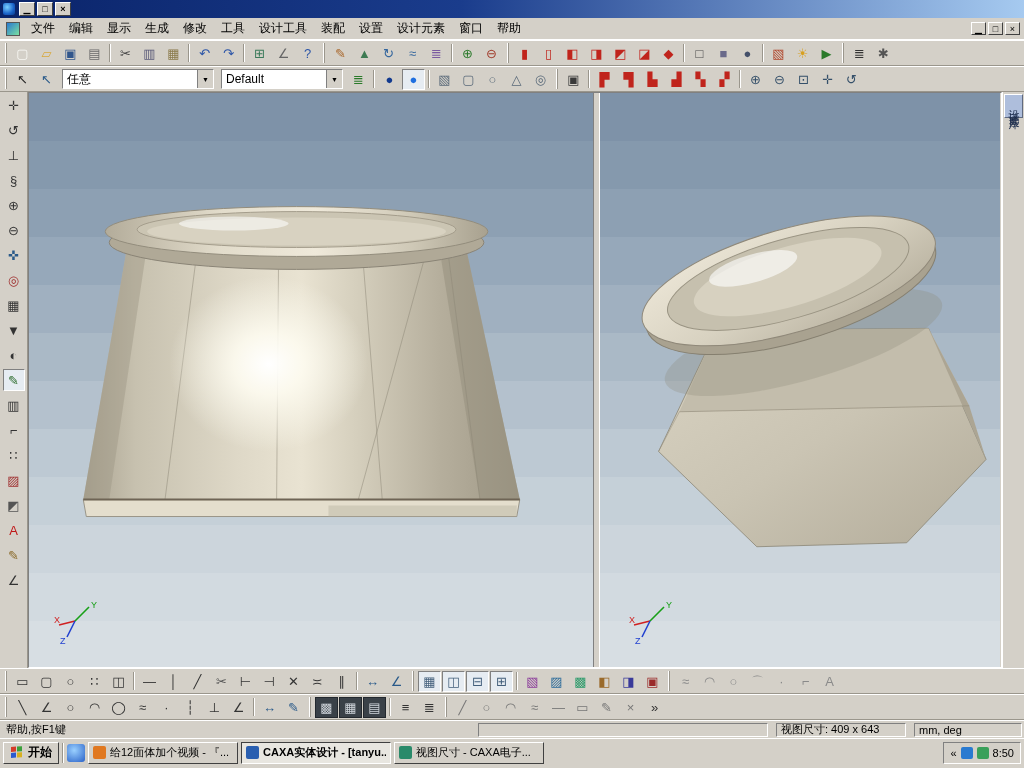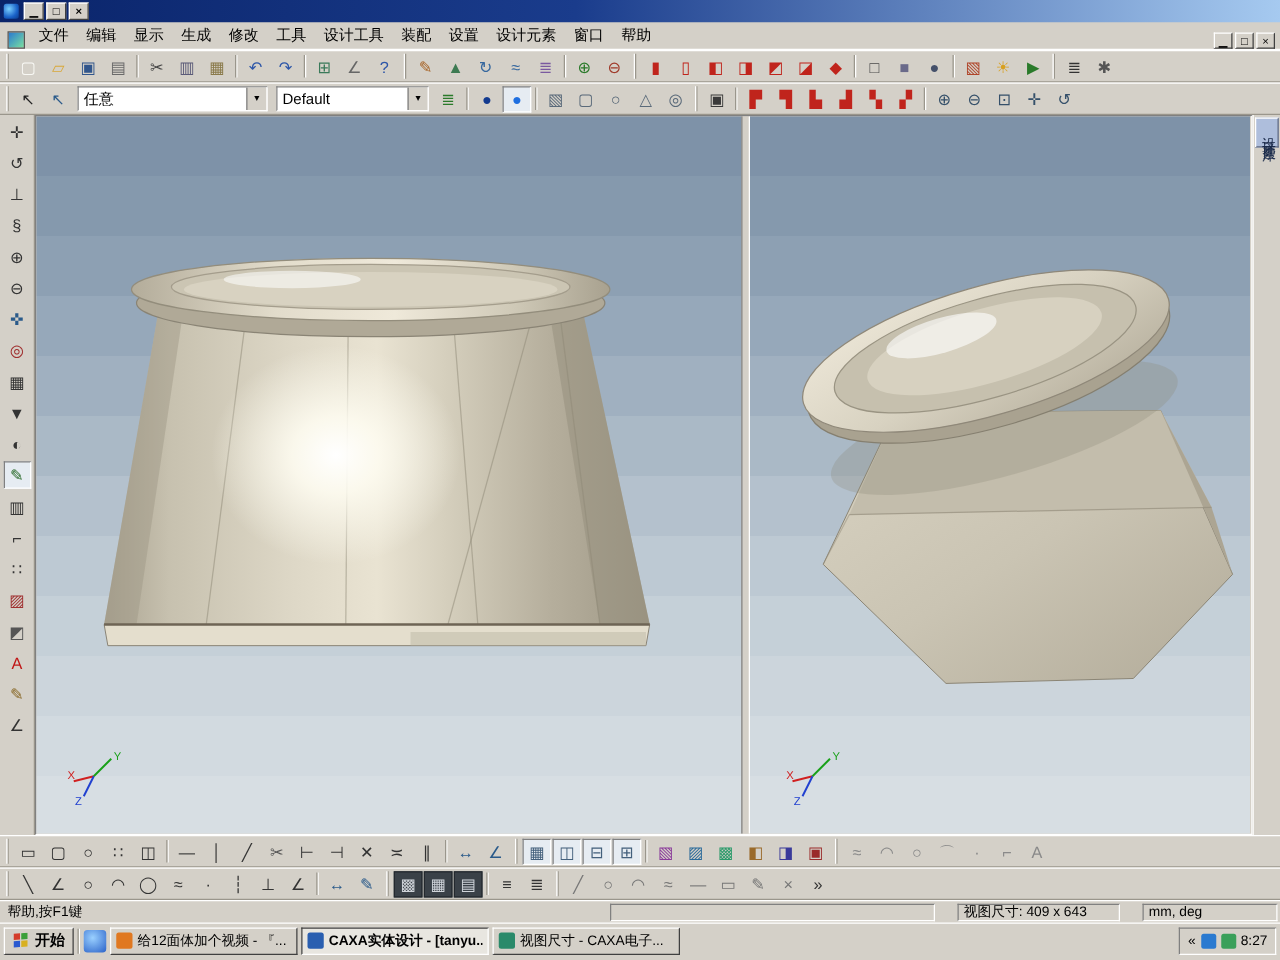--- a/index.html
+++ b/index.html
@@ -9,21 +9,21 @@
 
   
   .titlebar{height:18px;background:linear-gradient(90deg,#0a246a,#1a3c8c 45%,#a6caf0);display:flex;align-items:center;padding:0 3px;color:#fff;font-size:11px;font-weight:bold;gap:4px}
   .app-icon{width:12px;height:12px;flex:none;background:radial-gradient(circle at 35% 35%,#7ad0ff,#1a62c8 60%,#0a3a8a);border-radius:2px}
   .title-text{flex:1;white-space:nowrap;overflow:hidden}
   .winbtns{display:flex;gap:2px;flex:none}
   .wbtn{width:16px;height:14px;background:#d4d0c8;border:1px solid;border-color:#fff #404040 #404040 #fff;font-size:9px;line-height:12px;text-align:center;color:#000;cursor:default}
   .wbtn.sm{width:15px;height:13px}
 
   
-  .menubar{height:22px;display:flex;align-items:flex-end;font-size:12px;padding:0 2px;background:#d4d0c8;border-bottom:1px solid #fff}
+  .menubar{height:22px;display:flex;align-items:center;font-size:12px;padding:0 2px;background:#d4d0c8;border-bottom:1px solid #fff}
   .mdi-doc-icon{width:14px;height:14px;margin:0 4px;background:linear-gradient(135deg,#2a7ad0,#7ae0a0);border:1px solid #555;flex:none}
   .menu-item{padding:2px 7px;white-space:nowrap;cursor:default}
   .menu-winbtns{margin-left:auto;display:flex;gap:2px;padding-right:2px}
 
   
   .rpt{display:contents}
   .toolbar{height:26px;background:#d4d0c8;display:flex;align-items:center;padding:0 2px;border-top:1px solid #fff;border-bottom:1px solid #9a968c;gap:1px;overflow:hidden}
   .ti{width:23px;height:21px;display:inline-flex;align-items:center;justify-content:center;font-size:13px;line-height:1;border:1px solid transparent;flex:none;cursor:default}
   .ti[data-active="1"]{border-color:#808080 #fff #fff #808080;background:#e6ecf2}
   .ti.dark{border:1px solid #23282e}
@@ -47,21 +47,21 @@
       #ccd5dc 432px,#ccd5dc 480px,#d2dae0 480px,#d2dae0 528px,#d7dee3 528px,#d7dee3 576px)}
   .pane-r{width:401px;border-right:none;border-left:1px solid #fff}
   .divider{width:5px;background:#d4d0c8;flex:none;cursor:col-resize}
   .model{position:absolute;left:0;top:0;width:100%;height:100%}
   .triad{position:absolute;left:24px;bottom:22px;width:46px;height:46px}
   .pane-r .triad{left:28px}
   .right-strip{width:22px;background:#d4d0c8;border-left:1px solid #fff;display:flex;flex-direction:column;align-items:center;padding-top:2px;flex:none}
   .side-tab{writing-mode:vertical-rl;font-size:11px;letter-spacing:2px;padding:6px 1px;background:#aebedc;border:1px solid;border-color:#fff #606a80 #606a80 #fff;color:#1a2a4a;cursor:default}
 
   
-  .statusbar{height:18px;background:#d4d0c8;border-top:1px solid #fff;display:flex;align-items:center;font-size:11px;gap:18px;padding:0 2px}
+  .statusbar{height:18px;background:#d4d0c8;border-top:1px solid #fff;display:flex;align-items:center;font-size:11px;gap:8px;padding:0 2px}
   .sb-help{width:468px;padding-left:4px;white-space:nowrap;overflow:hidden}
   .sb-box{height:14px;border:1px solid;border-color:#808080 #fff #fff #808080;padding:0 4px;display:flex;align-items:center;white-space:nowrap;overflow:hidden}
   .sb-mid{flex:1}
   .sb-size{width:130px;flex:none}
   .sb-units{width:108px;flex:none}
 
   
   .taskbar{height:28px;background:#d4d0c8;border-top:1px solid #fff;display:flex;align-items:center;padding:2px 3px;gap:3px}
   .start-btn{height:22px;display:flex;align-items:center;gap:4px;padding:0 6px;background:#d4d0c8;border:1px solid;border-color:#fff #404040 #404040 #fff;font-weight:bold;font-size:12px;flex:none;cursor:default}
   .ql-sep{width:0;height:20px;border-left:1px solid #9a968c;border-right:1px solid #fff;flex:none}
@@ -298,17 +298,17 @@
           <span class="task-label">CAXA实体设计 - [tanyu...</span>
         </div><div class="task">
           <span class="task-ic" style="background: rgb(42, 138, 106);"></span>
           <span class="task-label">视图尺寸 - CAXA电子...</span>
         </div>
     </div>
     <div class="tray">
       <span class="tray-collapse">«</span>
       <span class="tray-ic t1"></span>
       <span class="tray-ic t2"></span>
-      <span class="clock">8:27</span>
+      <span class="clock">8:50</span>
     </div>
   </div>
 
 </div>
 
 </body></html>

